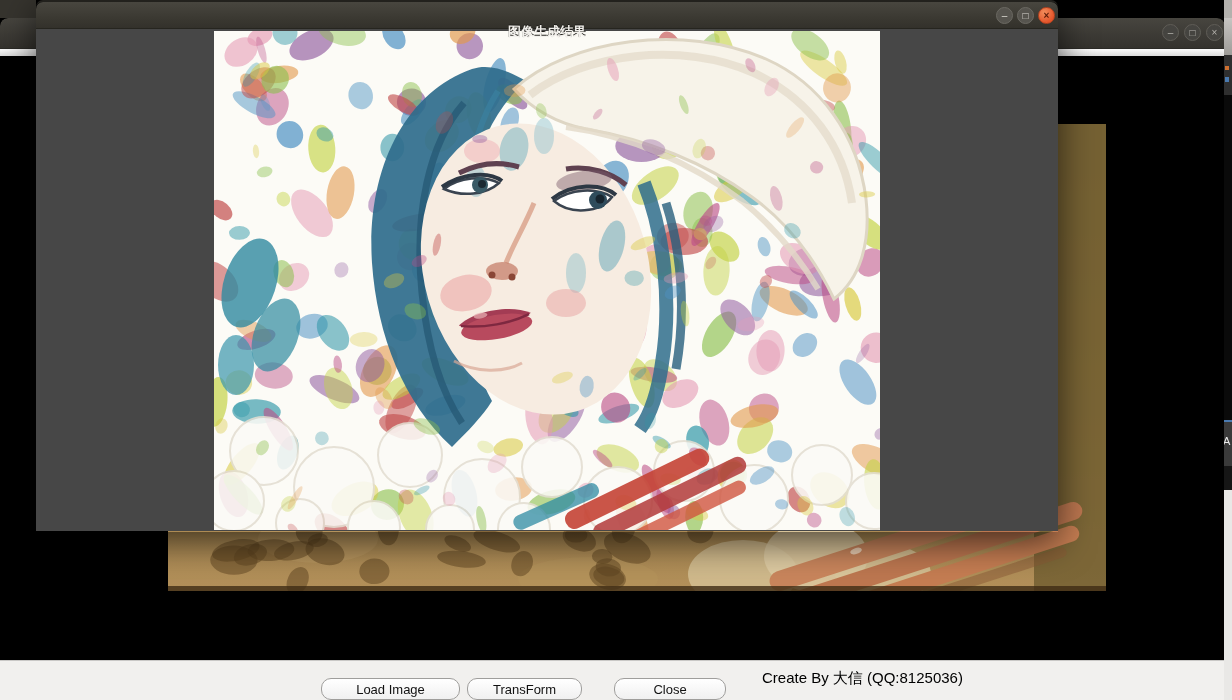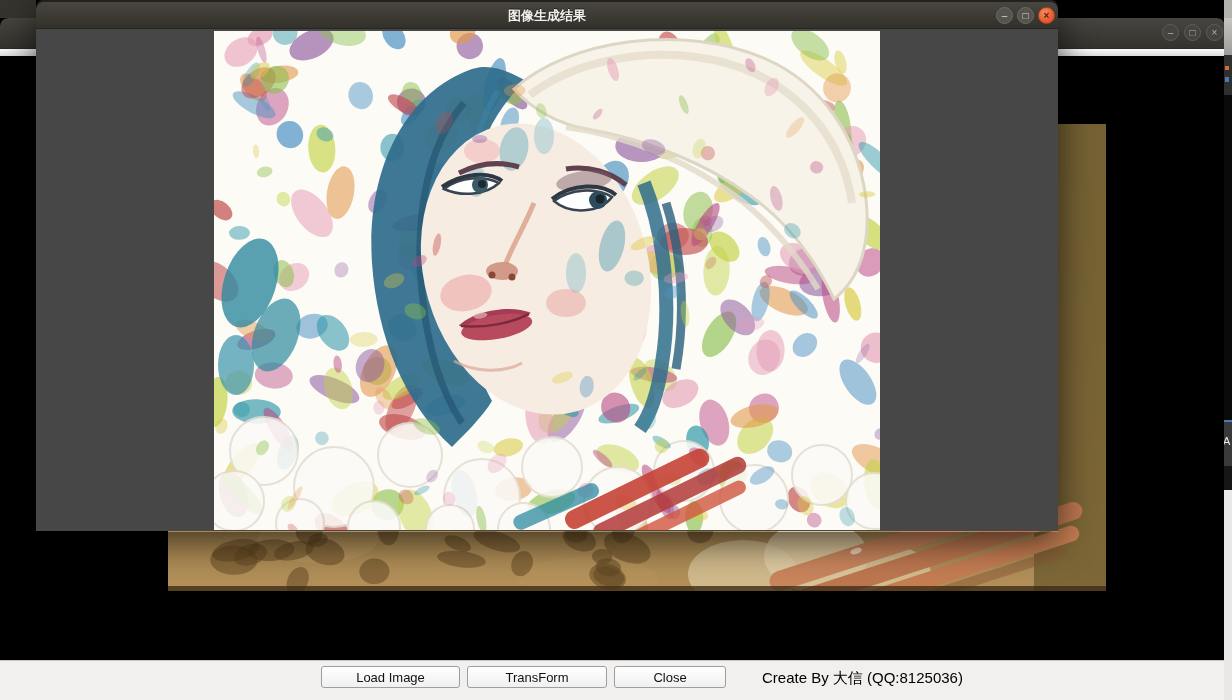--- a/index.html
+++ b/index.html
@@ -22,37 +22,37 @@
   .main-footer{position:relative;height:40px;background:#f1f0ee;border-top:1px solid #c9c8c6;}
 
   .wbtn{position:absolute;width:17px;height:17px;border-radius:50%;
         display:flex;align-items:center;justify-content:center;
         font-size:10px;line-height:1;box-sizing:border-box;cursor:default;}
   .main-wbtn{background:#454440;border:1px solid #5f5d57;color:#b5b3ad;top:6px;}
   .main-min{left:1162px;} .main-max{left:1184px;} .main-close{left:1206px;}
 
   .photo-svg{position:absolute;left:168px;top:68px;}
 
-  .fbtn{position:absolute;top:5px;height:22px;box-sizing:border-box;
-        border:1px solid #9f9e9c;border-radius:3px;
+  .fbtn{position:absolute;top:17px;height:22px;box-sizing:border-box;
+        border:1px solid #9f9e9c;border-radius:10px;
         background:linear-gradient(#ffffff,#f0f0f0);
         font-size:13px;color:#111;display:flex;align-items:center;justify-content:center;text-align:center;}
   .fbtn-load{left:321px;width:139px;}
-  .fbtn-transform{left:467px;width:140px;}
+  .fbtn-transform{left:467px;width:115px;}
   .fbtn-close{left:614px;width:112px;}
   .credit{position:absolute;left:762px;top:8px;font-size:15px;color:#000;white-space:nowrap;}
 
   
   .dialog{position:absolute;left:36px;top:0;width:1022px;height:530px;z-index:10;
           border-top:2px solid #22211d;box-shadow:0 10px 36px rgba(0,0,0,.65);
           border-radius:7px 7px 0 0;}
   .dlg-titlebar{position:relative;height:26px;border-radius:7px 7px 0 0;
     background:linear-gradient(#48463f,#3a3831 65%,#33312b);
     border-bottom:1px solid #26251f;}
-  .dlg-title{position:absolute;left:50%;top:5px;transform:translateX(-50%);
+  .dlg-title{position:absolute;left:50%;top:21px;transform:translateX(-50%);
     font-size:13px;font-weight:bold;color:#f2f0ec;text-shadow:0 -1px 0 #1d1c18;white-space:nowrap;}
   .dlg-btn{top:5px;}
   .dlg-minmax{background:#56544e;border:1px solid #6b6962;color:#dcdad4;}
   .dlg-min{left:960px;} .dlg-max{left:981px;}
   .dlg-close{left:1002px;background:radial-gradient(circle at 35% 30%,#f28d5b,#e4552b 70%);
              border:1px solid #b8431f;color:#5e1c08;font-weight:bold;}
   .dlg-content{height:502px;background:#474747;overflow:hidden;}
   .artwork-svg{display:block;margin:2px auto 0;}
 </style>
 </head>

